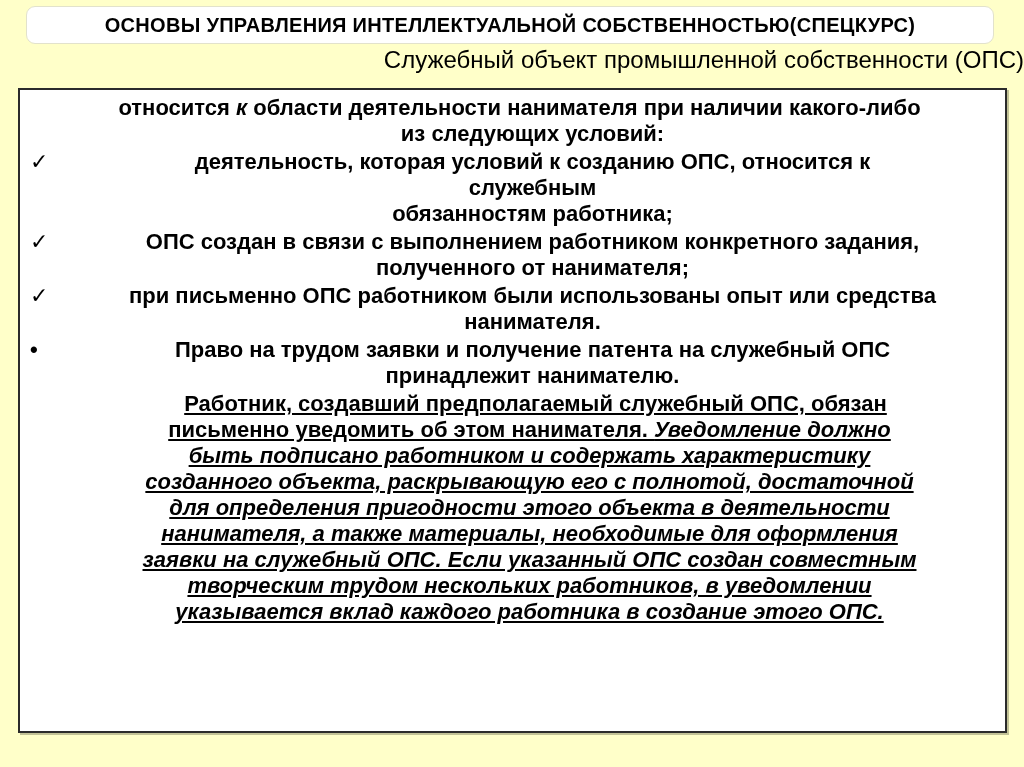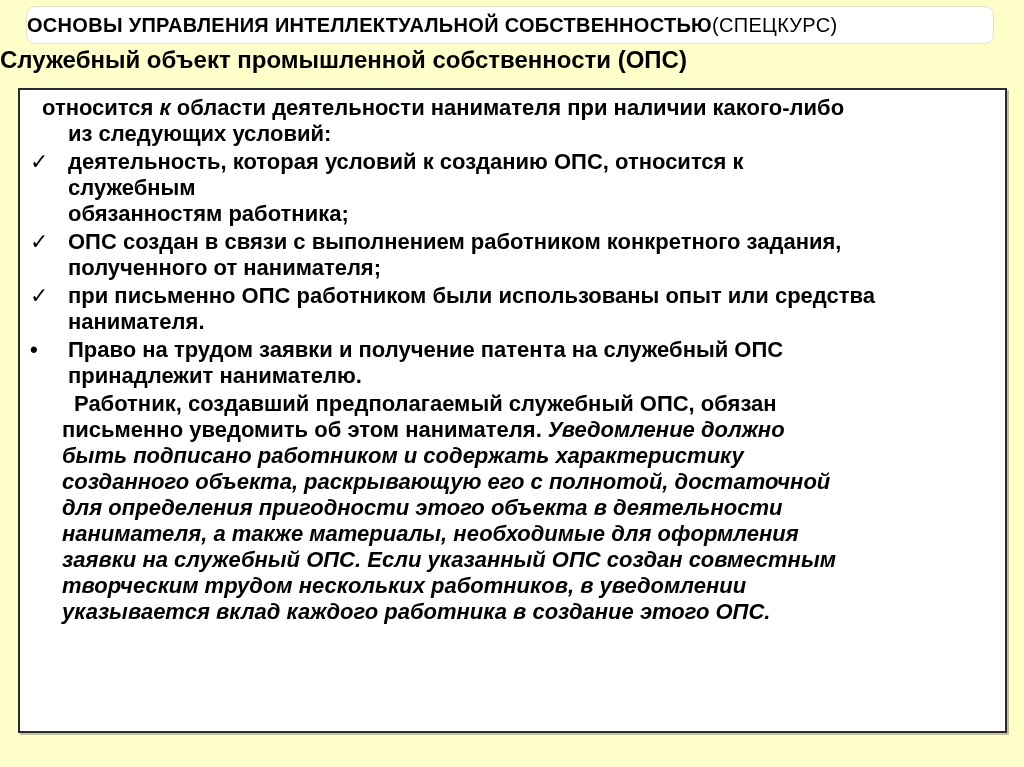--- a/index.html
+++ b/index.html
@@ -13,46 +13,48 @@
   }
   .header-box {
     position: absolute;
     left: 26px; top: 6px;
     width: 968px; height: 38px;
     background: #FFFFFF;
     border: 1px solid #e2e2cc;
     border-radius: 9px;
     display: flex;
     align-items: center;
+    justify-content: center;
     font-size: 20px;
     letter-spacing: 0.3px;
     white-space: nowrap;
   }
   .header-box .bold-part { font-weight: bold; }
-  .header-box .normal-part { font-weight: normal; }
+  .header-box .normal-part { font-weight: bold; }
   .slide-title {
     position: absolute;
     left: 0; top: 46px;
     width: 100%;
-    text-align: left;
+    text-align: right;
     font-size: 24px;
-    font-weight: bold;
+    font-weight: normal;
   }
   .content-box {
     position: absolute;
     left: 18px; top: 88px;
     width: 989px; height: 645px;
     background: #FFFFFF;
     border: 2px solid #2b2b2b;
     box-shadow: 2px 2px 0 rgba(120,120,90,0.45);
     padding: 5px 8px 0 0;
     font-size: 22px;
     line-height: 26px;
     font-weight: bold;
     overflow: hidden;
+    text-align: center;
   }
   .pre { white-space: pre-wrap; }
   .intro {
     margin-left: 22px;
     padding-left: 26px;
     text-indent: -26px;
   }
   .item {
     position: relative;
     padding-left: 48px;
@@ -60,20 +62,21 @@
   }
   .item .marker {
     position: absolute;
     left: 10px; top: 0;
     font-weight: bold;
   }
   .para {
     margin-left: 42px;
     text-indent: 12px;
     margin-top: 2px;
+    text-decoration: underline;
   }
   .italic { font-style: italic; }
 </style>
 </head>
 <body>
 
 <div class="header-box">
   <span class="bold-part">ОСНОВЫ УПРАВЛЕНИЯ ИНТЕЛЛЕКТУАЛЬНОЙ СОБСТВЕННОСТЬЮ</span>
     <span class="normal-part"> (СПЕЦКУРС)</span>
 </div>

